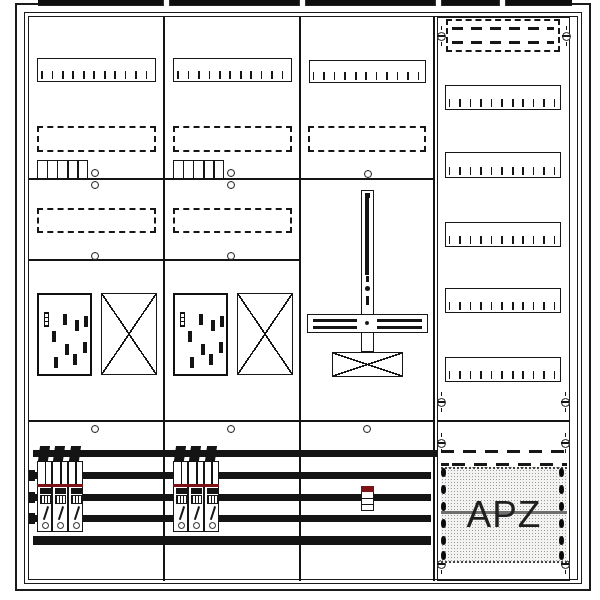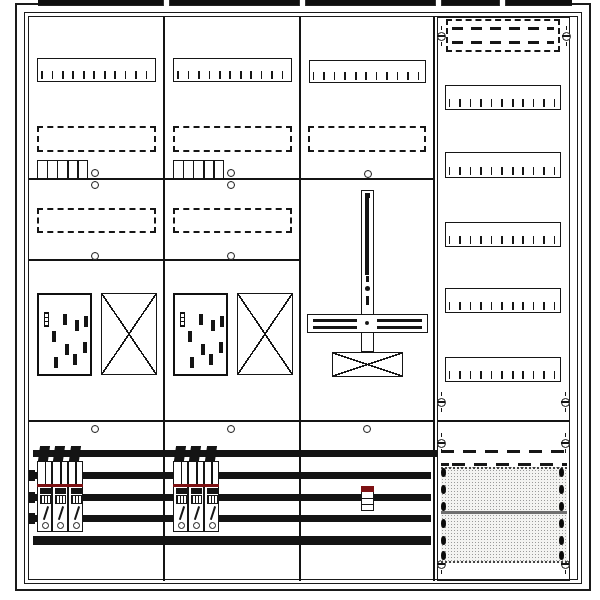--- a/index.html
+++ b/index.html
@@ -33,20 +33,21 @@
   .ndev{border:1px solid #161616;background:#fff;}
   .apzpanel{background-color:#f3f3f1;background-image:radial-gradient(circle,#9a9a9a .8px,transparent .95px);background-size:3px 3px;border-top:2px dotted #444;border-bottom:2px dotted #444;}
   .grayline{background:#6f6f6f;}
   .diamond{background:#0a0a0a;border-radius:50%;}
   #apz-label{position:absolute;left:441px;top:467px;width:126px;height:96px;display:flex;align-items:center;justify-content:center;font-size:37px;color:#1f1f1f;letter-spacing:1px;z-index:40;}
 </style>
 </head>
 <body>
 
 <div id="cab">
+  <div id="apz-label">APZ</div>
 <div class="abs frame" style="left: 15px; top: 3px; width: 576px; height: 588px;"></div>
     <div class="abs frame mid" style="left: 24px; top: 12px; width: 558px; height: 572px;"></div>
     <div class="abs frame inner" style="left: 28px; top: 16px; width: 550px; height: 564px;"></div>
     <div class="abs tabs" style="left: 38px; top: 0px; width: 534px; height: 6px;">
       <div class="abs notch" style="left: 125px; top: 0px; width: 7px; height: 6px;"></div>
       <div class="abs notch" style="left: 261px; top: 0px; width: 7px; height: 6px;"></div>
       <div class="abs notch" style="left: 397px; top: 0px; width: 7px; height: 6px;"></div>
       <div class="abs notch" style="left: 461px; top: 0px; width: 7px; height: 6px;"></div>
     </div>
     <div class="abs blk" style="left: 163px; top: 17px; width: 1.5px; height: 564px;"></div>

